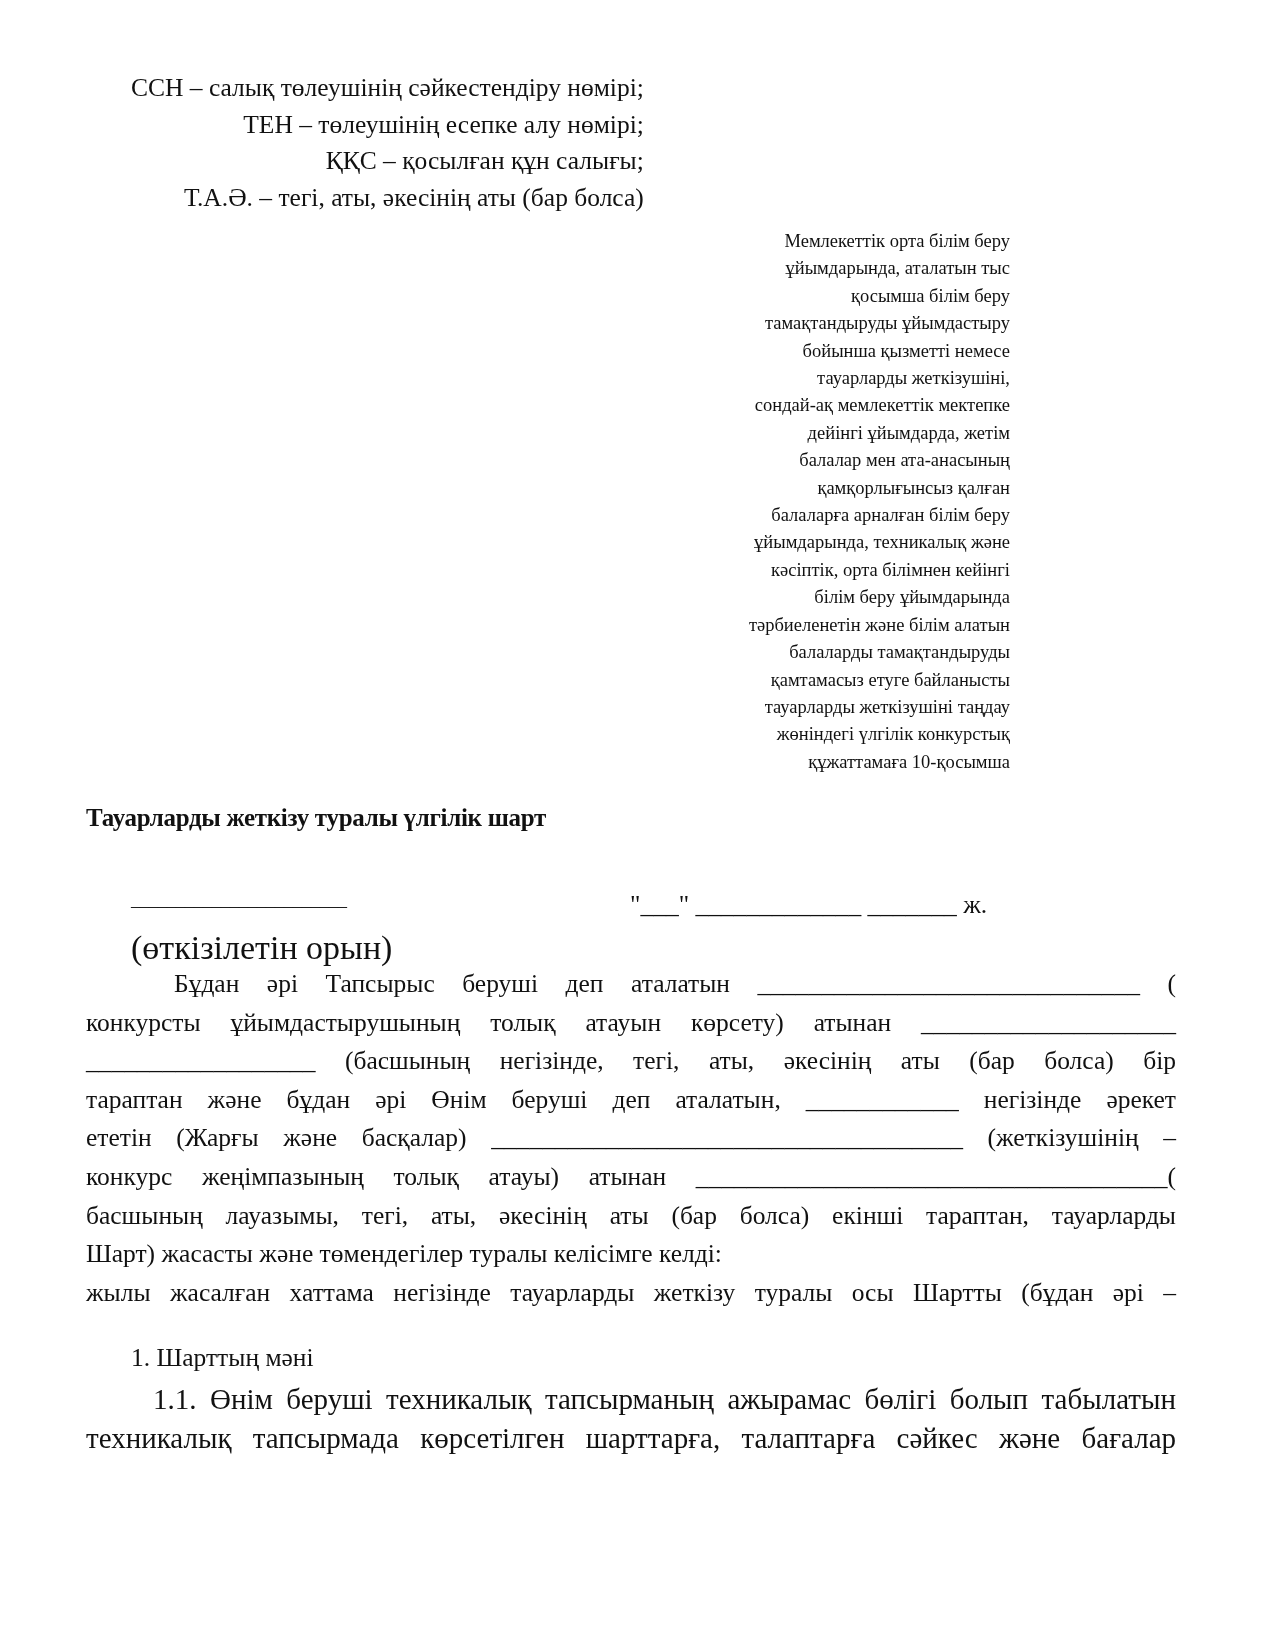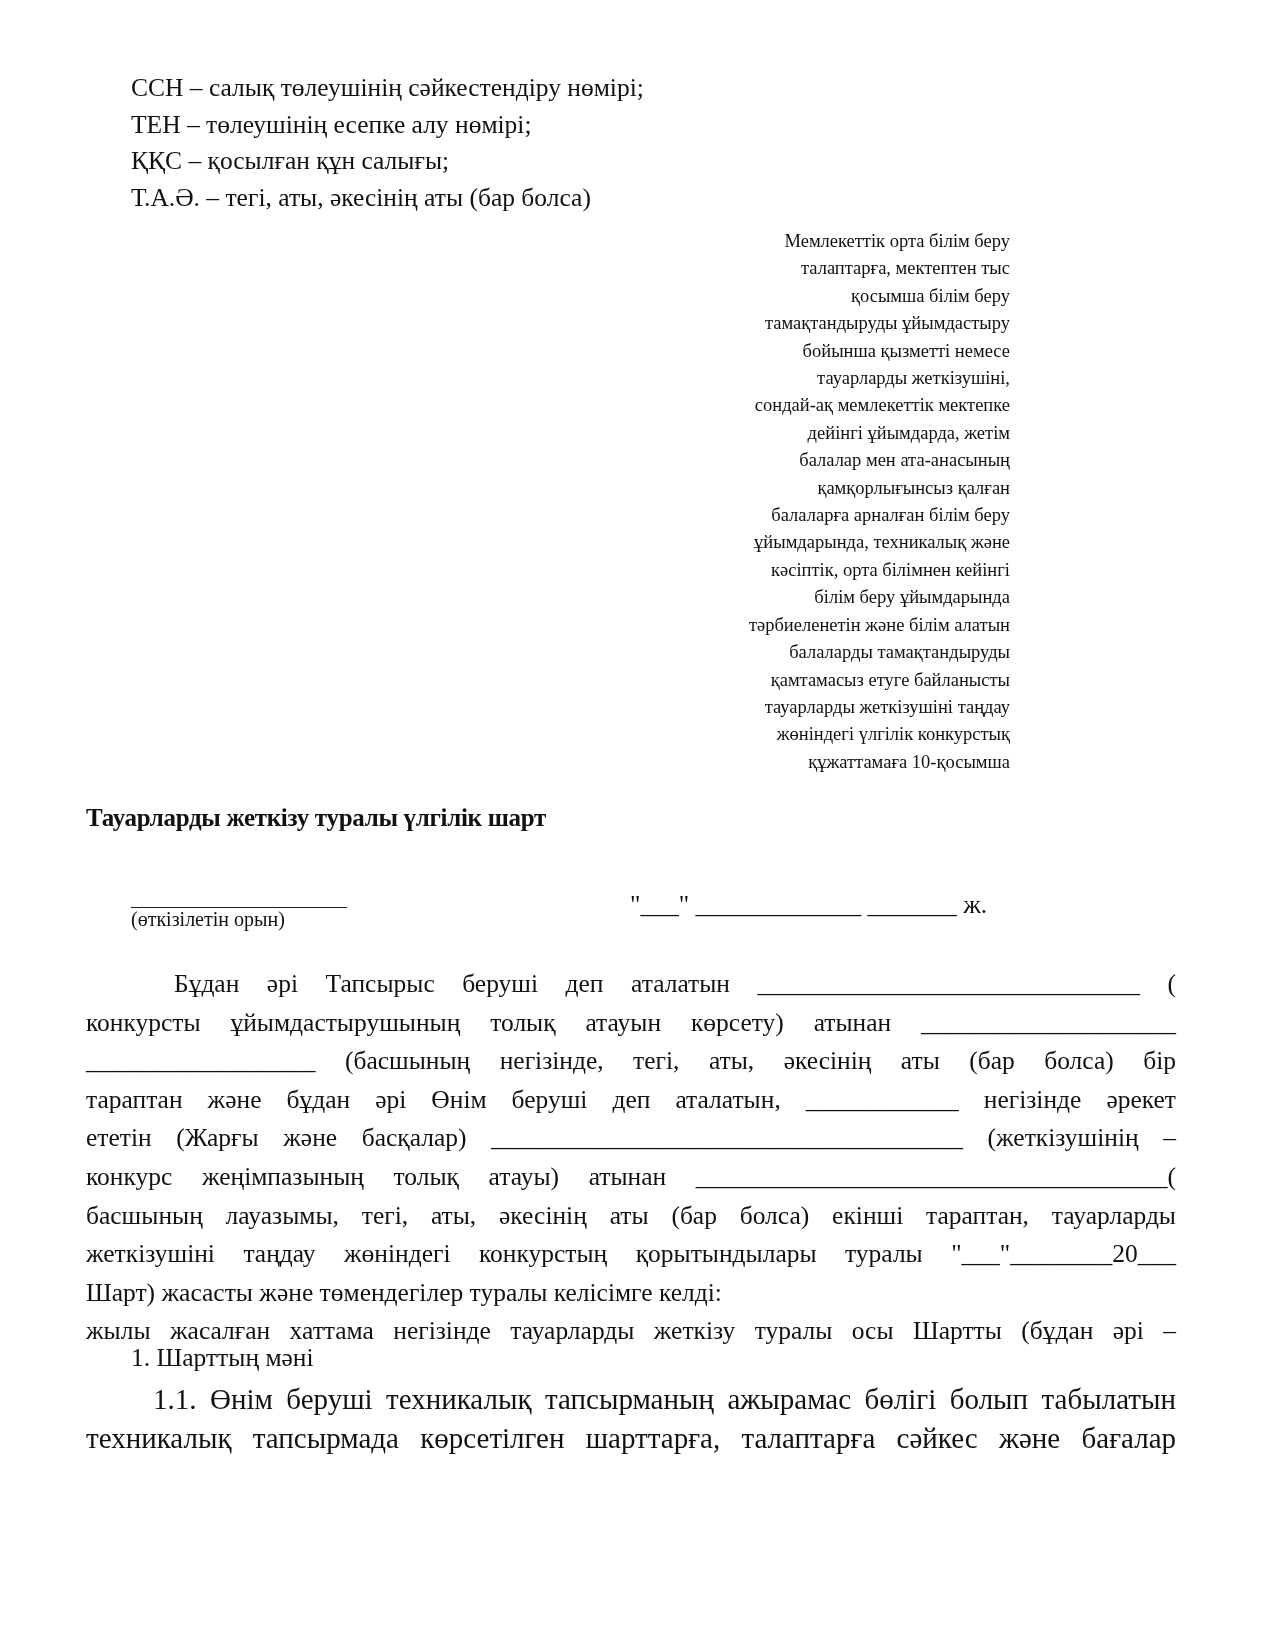--- a/index.html
+++ b/index.html
@@ -1,45 +1,45 @@
 <!DOCTYPE html>
 <html><head>
 <meta charset="utf-8">
 <style>
   html, body { margin: 0; padding: 0; background: #ffffff; }
   body { width: 1275px; height: 1650px; position: relative; overflow: hidden; color: #111; font-family: "Liberation Serif", "DejaVu Serif", serif; }
   .abbr { position: absolute; left: 131px; top: 70px; font-size: 25.5px; line-height: 36.5px; }
-  .abbr div { white-space: nowrap; }
+  .abbr div { white-space: nowrap; text-align: right; }
   .annex { position: absolute; left: 700px; top: 228px; width: 310px; text-align: right; font-size: 18.5px; line-height: 27.4px; }
   .annex div { white-space: nowrap; }
   .title { position: absolute; left: 86px; top: 804px; font-size: 25px; font-weight: bold; letter-spacing: -0.3px; }
   .place-row { position: absolute; left: 131px; top: 890px; font-size: 18px; white-space: nowrap; }
   .date-row { position: absolute; left: 630px; top: 890px; font-size: 25.5px; white-space: nowrap; }
-  .place-caption { position: absolute; left: 131px; top: 908px; font-size: 20px; }
+  .place-caption { position: absolute; left: 131px; top: 929px; font-size: 34px; }
   .body-lines { position: absolute; left: 86px; top: 965px; width: 1090px; font-size: 25.5px; line-height: 38.6px; }
   .line { white-space: nowrap; text-align: justify; text-align-last: justify; }
   .line.last { text-align-last: left; }
   .line.indent1 { padding-left: 88px; }
   .heading { position: absolute; left: 131px; top: 1343px; font-size: 25.5px; font-weight: normal; }
   .sect-lines { position: absolute; left: 86px; top: 1380px; width: 1090px; font-size: 29px; line-height: 38.6px; }
   .line.indent2 { padding-left: 67px; }
 </style>
 </head>
 <body>
 
 <div class="abbr">
   <div>ССН – салық төлеушінің сәйкестендіру нөмірі;</div>
   <div>ТЕН – төлеушінің есепке алу нөмірі;</div>
   <div>ҚҚС – қосылған құн салығы;</div>
   <div>Т.А.Ә. – тегі, аты, әкесінің аты (бар болса)</div>
 </div>
 
 <div class="annex">
   <div>Мемлекеттік орта білім беру</div>
-  <div>талаптарға, мектептен тыс</div>
+  <div>ұйымдарында, аталатын тыс</div>
   <div>қосымша білім беру</div>
   <div>тамақтандыруды ұйымдастыру</div>
   <div>бойынша қызметті немесе</div>
   <div>тауарларды жеткізушіні,</div>
   <div>сондай-ақ мемлекеттік мектепке</div>
   <div>дейінгі ұйымдарда, жетім</div>
   <div>балалар мен ата-анасының</div>
   <div>қамқорлығынсыз қалған</div>
   <div>балаларға арналған білім беру</div>
   <div>ұйымдарында, техникалық және</div>
@@ -60,21 +60,20 @@
 <div class="place-caption">(өткізілетін орын)</div>
 
 <div class="body-lines">
   <div class="line indent1">Бұдан әрі Тапсырыс беруші деп аталатын ______________________________ (</div>
   <div class="line">конкурсты ұйымдастырушының толық атауын көрсету) атынан ____________________</div>
   <div class="line">__________________ (басшының негізінде, тегі, аты, әкесінің аты (бар болса) бір</div>
   <div class="line">тараптан және бұдан әрі Өнім беруші деп аталатын, ____________ негізінде әрекет</div>
   <div class="line">ететін (Жарғы және басқалар) _____________________________________ (жеткізушінің –</div>
   <div class="line">конкурс жеңімпазының толық атауы) атынан _____________________________________(</div>
   <div class="line">басшының лауазымы, тегі, аты, әкесінің аты (бар болса) екінші тараптан, тауарларды</div>
-  <div class="line">жеткізушіні таңдау жөніндегі конкурстың қорытындылары туралы "___"________20___</div>
   <div class="line last">Шарт) жасасты және төмендегілер туралы келісімге келді:</div>
   <div class="line">жылы жасалған хаттама негізінде тауарларды жеткізу туралы осы Шартты (бұдан әрі –</div>
 </div>
 
 <div class="heading">1. Шарттың мәні</div>
 
 <div class="sect-lines">
   <div class="line indent2">1.1. Өнім беруші техникалық тапсырманың ажырамас бөлігі болып табылатын</div>
   <div class="line">техникалық тапсырмада көрсетілген шарттарға, талаптарға сәйкес және бағалар</div>
 </div>

